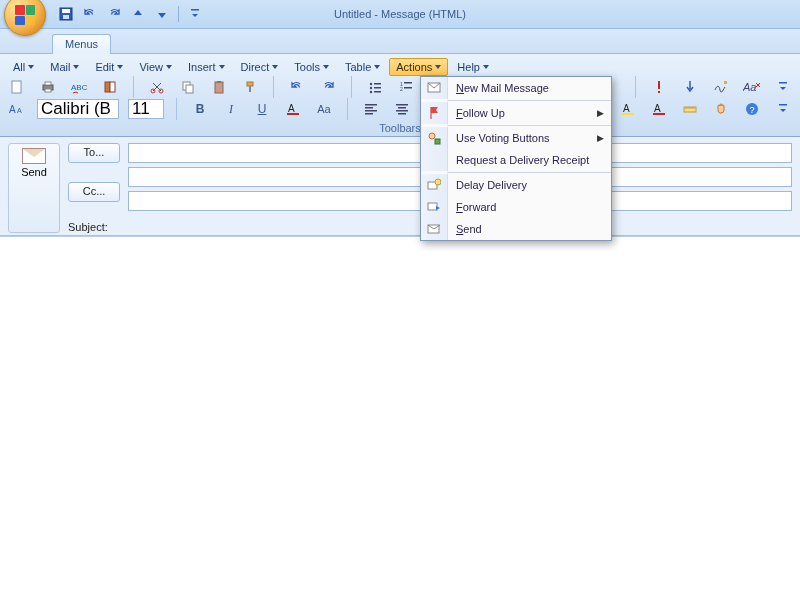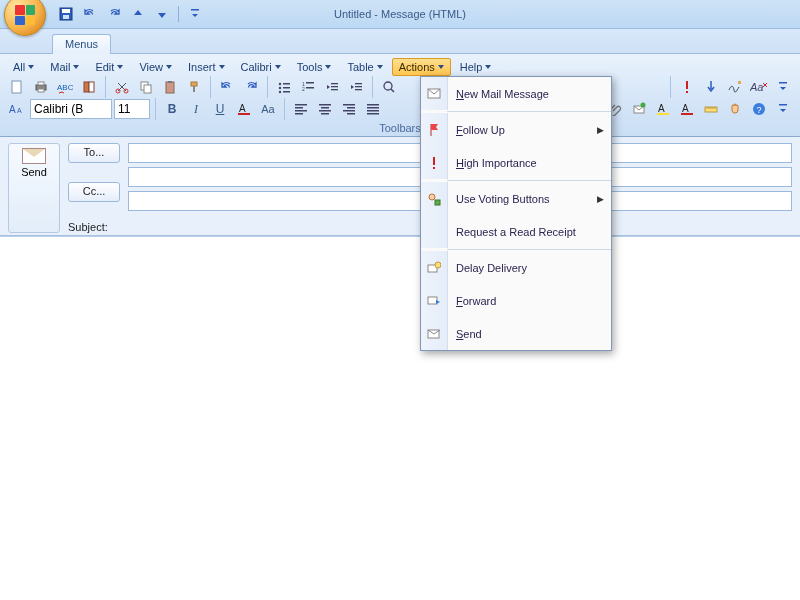--- a/index.html
+++ b/index.html
@@ -15,39 +15,39 @@
 .qat .qbtn{width:18px;height:18px;display:flex;align-items:center;justify-content:center;color:#2a4a7a;border:1px solid transparent;border-radius:2px}
 .qat .sep{width:1px;height:16px;background:#8fb0d6;margin:0 2px}
 .title{position:absolute;left:0;right:0;text-align:center;color:#3a5a88;font-size:11px;pointer-events:none}
 .tabstrip{height:24px;background:linear-gradient(#d9e9fb,#cfe0f5);display:flex;align-items:flex-end;padding-left:52px;border-bottom:1px solid #9bbce0}
 .tab{padding:3px 12px 4px;margin-right:2px;border:1px solid #9bbce0;border-bottom:none;border-radius:3px 3px 0 0;background:linear-gradient(#f7fbff,#e5f0fb);color:#2b4f85;position:relative;top:1px}
 .ribbon{background:linear-gradient(#e9f2fc,#d6e6f8 55%,#cadef4);border-bottom:1px solid #8aa9cf;padding:4px 6px 2px}
 .menurow{display:flex;align-items:center;gap:2px;}
 .menubtn{padding:2px 6px;color:#1d3e74;border:1px solid transparent;border-radius:2px;display:flex;align-items:center;gap:3px}
 .menubtn.on{background:linear-gradient(#ffdf8f,#ffc64f);border-color:#d99b24;color:#3a2a00}
 .menubtn .tri{width:0;height:0;border-left:3px solid transparent;border-right:3px solid transparent;border-top:4px solid #2b4f85}
-.tbrow{display:flex;align-items:center;gap:2px;flex-wrap:nowrap}
+.tbrow{display:flex;align-items:center;gap:9px;flex-wrap:nowrap}
 .tb{width:20px;height:20px;border:1px solid transparent;border-radius:2px;display:flex;align-items:center;justify-content:center;color:#3a5a88}
 .vr{width:1px;height:22px;background:#a8c3e4;margin:0 3px}
-.fontbox,.sizebox{height:18px;border:1px solid #9cb9dc;background:#fff;color:#000;font-size:12px}
+.fontbox,.sizebox{height:18px;border:1px solid #9cb9dc;background:#fff;color:#000;font-size:17px}
 .fontbox{width:74px;padding:0 3px}
 .sizebox{width:28px;padding:0 3px}
 .groupfoot{text-align:center;color:#476a9e;font-size:11px;margin-top:2px}
 .compose{display:flex;padding:6px 8px 2px;gap:8px;border-bottom:1px solid #a9c2e2;background:#e8f1fb}
 .sendcol{display:flex;flex-direction:column;align-items:center;gap:2px;padding:4px;border:1px solid #b6c9e2;border-radius:3px;background:linear-gradient(#f6faff,#e2edf9);width:42px}
 .sendcol .env{width:22px;height:14px;border:1px solid #a88;background:#fff;position:relative}
 .sendcol .env::before{content:"";position:absolute;left:0;right:0;top:0;border-left:11px solid transparent;border-right:11px solid transparent;border-top:8px solid #e9d9b9}
 .btncol{display:flex;flex-direction:column;gap:19px}
 .pillbtn{width:50px;height:18px;border:1px solid #9cb9dc;border-radius:3px;background:linear-gradient(#fefefe,#e6eefb);color:#222;text-align:center;line-height:17px}
 .fieldcol{flex:1;display:flex;flex-direction:column;gap:4px}
 .txtfield{height:18px;border:1px solid #9cb9dc;background:#fff}
 .subjlbl{width:50px;text-align:left;color:#222}
 .body{border-top:1px solid #b9cee8;background:#fff;height:380px}
 .dropdown{position:absolute;left:420px;top:76px;width:190px;background:#fafafa;border:1px solid #7f98b8;box-shadow:2px 3px 8px rgba(0,0,0,.35);z-index:20}
-.dropdown .row{display:flex;align-items:center;height:33px;position:relative}
+.dropdown .row{display:flex;align-items:center;height:22px;position:relative}
 .dropdown .iconcell{width:26px;height:100%;display:flex;align-items:center;justify-content:center;background:linear-gradient(90deg,#eef3fb,#e5edf9);border-right:1px solid #d2ddef;color:#446}
 .dropdown .lbl{padding-left:8px;color:#2d2250;flex:1}
 .dropdown .lbl u{text-decoration:underline}
 .dropdown .arrow{width:14px;color:#333;font-size:9px}
 .dropdown hr{border:none;border-top:1px solid #cfd7e6;margin:1px 0 1px 26px}
 svg{display:block}
 </style>
 </head>
 <body>
 
@@ -119,21 +119,21 @@
       </div>
     <div class="menubtn">
         <span>View</span>
         <span class="tri"></span>
       </div>
     <div class="menubtn">
         <span>Insert</span>
         <span class="tri"></span>
       </div>
     <div class="menubtn">
-        <span>Calibri</span>
+        <span>Direct</span>
         <span class="tri"></span>
       </div>
     <div class="menubtn">
         <span>Tools</span>
         <span class="tri"></span>
       </div>
     <div class="menubtn">
         <span>Table</span>
         <span class="tri"></span>
       </div>
@@ -432,44 +432,34 @@
   <div class="row">
     <div class="iconcell">
         <svg width="12" height="14">
           <path d="M3 1v12" stroke="#a33"></path>
           <path d="M3 1h7l-2 3 2 3H3z" fill="#e44"></path>
         </svg>
       </div>
     <div class="lbl"><u>F</u><span>ollow Up</span></div>
       <div class="arrow">▶</div>
   </div>
-  <div class="row">
-    <div class="iconcell">
-        <svg width="8" height="14">
-          <rect x="3" y="1" width="2" height="8" fill="#c22"></rect>
-          <rect x="3" y="11" width="2" height="2" fill="#c22"></rect>
-        </svg>
-      </div>
-    <div class="lbl"><u>H</u><span>igh Importance</span></div>
-      <div class="arrow"></div>
-  </div>
   <hr>
   <div class="row">
     <div class="iconcell">
         <svg width="14" height="14">
           <circle cx="5" cy="5" r="3" fill="#fca" stroke="#b73"></circle>
           <rect x="8" y="8" width="5" height="5" fill="#6a4" stroke="#373"></rect>
         </svg>
       </div>
     <div class="lbl">Use Voting Buttons</div>
       <div class="arrow">▶</div>
   </div>
   <div class="row">
     <div class="iconcell"></div>
-    <div class="lbl">Request a Read Receipt</div>
+    <div class="lbl">Request a Delivery Receipt</div>
       <div class="arrow"></div>
   </div>
   <hr>
   <div class="row">
     <div class="iconcell">
         <svg width="14" height="14">
           <rect x="1" y="4" width="9" height="7" fill="#fff" stroke="#888"></rect>
           <circle cx="11" cy="4" r="3" fill="#fd7" stroke="#b94"></circle>
         </svg>
       </div>

